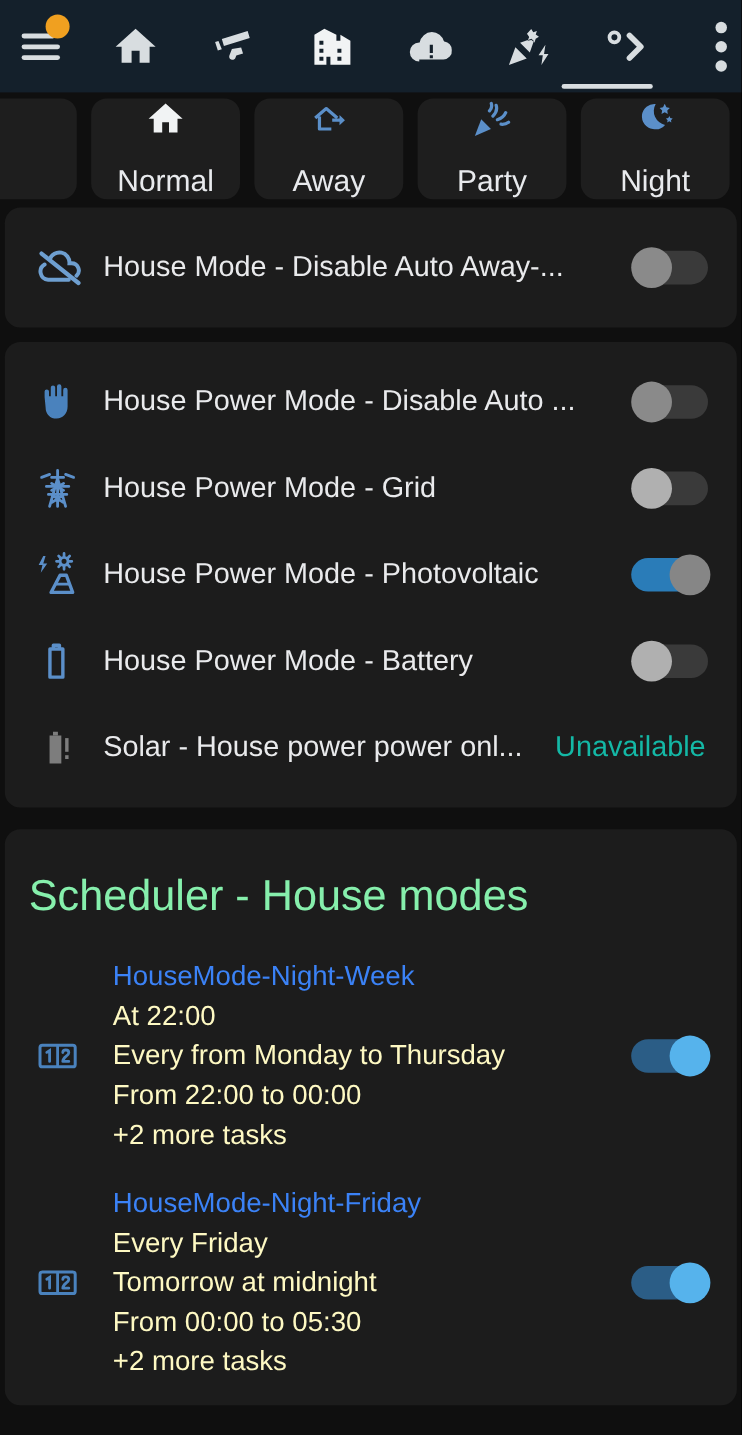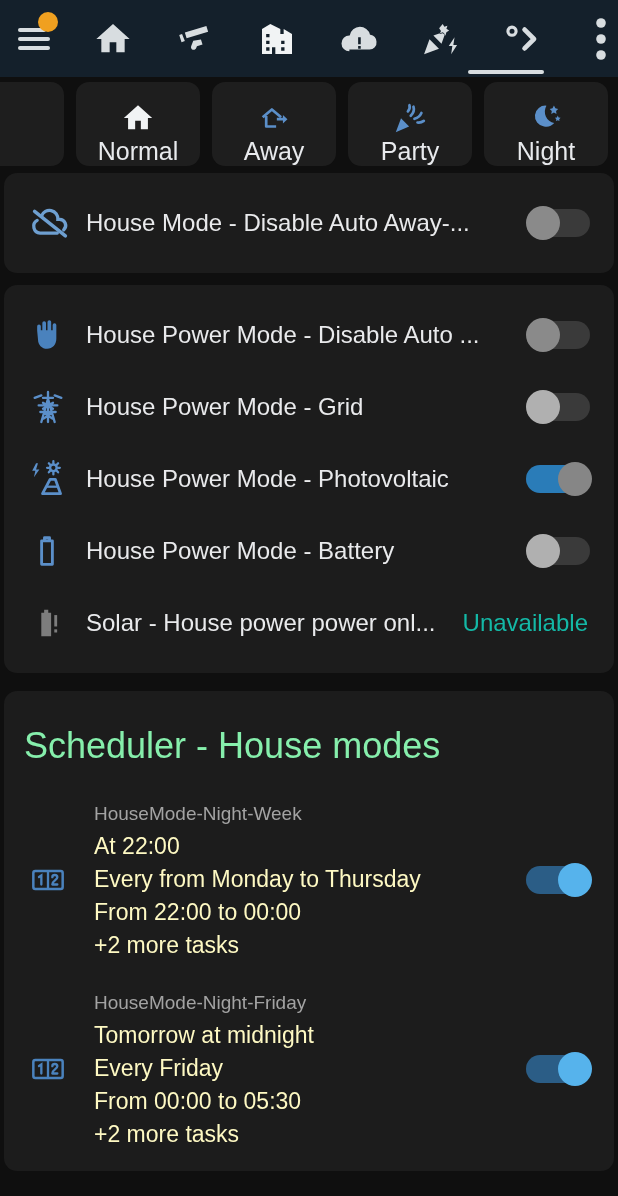--- a/index.html
+++ b/index.html
@@ -46,21 +46,21 @@
     padding: 7px 0 9px 0;
     margin-left: -60px;
     height: 96px;
   }
   .chip {
     flex: 0 0 auto;
     width: 124px; height: 84px;
     background: #1e1e1e;
     border-radius: 13px;
     display: flex; flex-direction: column;
-    align-items: center; justify-content: flex-end;
+    align-items: center; justify-content: space-between;
     gap: 1px;
   }
   .chip-icon { height: 34px; display: flex; align-items: center; justify-content: center; }
   .chip-label {
     color: #e8eaed; font-size: 25px; line-height: 30px;
     white-space: nowrap;
   }
 
   
   .card {
@@ -126,21 +126,21 @@
   .sched-row {
     display: flex; align-items: center;
     padding: 12px 22px 12px 24px;
   }
   .sched-icon {
     width: 66px; flex: 0 0 66px;
     display: flex; align-items: center; justify-content: flex-start;
   }
   .sched-body { flex: 1 1 auto; padding-right: 14px; }
   .sched-name {
-    color: #a3a3a3; font-size: 19px; line-height: 33px;
+    color: #3b82f6; font-size: 23px; line-height: 33px;
     white-space: nowrap;
   }
   .sched-line {
     color: #fef9c3; font-size: 23px; line-height: 33px;
     white-space: nowrap;
   }
 </style>
 </head>
 <body>
 
@@ -369,22 +369,22 @@
       <span class="sched-icon">
         <svg width="40" height="40" viewBox="0 0 24 24">
           <rect x="3.2" y="6.6" width="17.6" height="10.8" rx="1.2" fill="none" stroke="#4a82bd" stroke-width="1.5"></rect>
           <path stroke="#4a82bd" stroke-width="1.4" d="M12 6.8v10.4"></path>
           <path fill="none" stroke="#4a82bd" stroke-width="1.4" stroke-linecap="round" d="M6.6 10.2l1.4-.9v5.4"></path>
           <path fill="none" stroke="#4a82bd" stroke-width="1.4" stroke-linecap="round" stroke-linejoin="round" d="M14.6 10.3c0-.9.7-1.3 1.5-1.3.9 0 1.5.6 1.5 1.4 0 1.5-3 2-3 4.3h3"></path>
         </svg>
       </span>
       <span class="sched-body">
         <div class="sched-name">HouseMode-Night-Friday</div>
+        <div class="sched-line">Every Friday</div>
         <div class="sched-line">Tomorrow at midnight</div>
-        <div class="sched-line">Every Friday</div>
         <div class="sched-line">From 00:00 to 05:30</div>
         <div class="sched-line">+2 more tasks</div>
       </span>
       <span class="toggle on sched">
         <span class="track"></span>
         <span class="knob"></span>
       </span>
     </div>
   </div>
 

